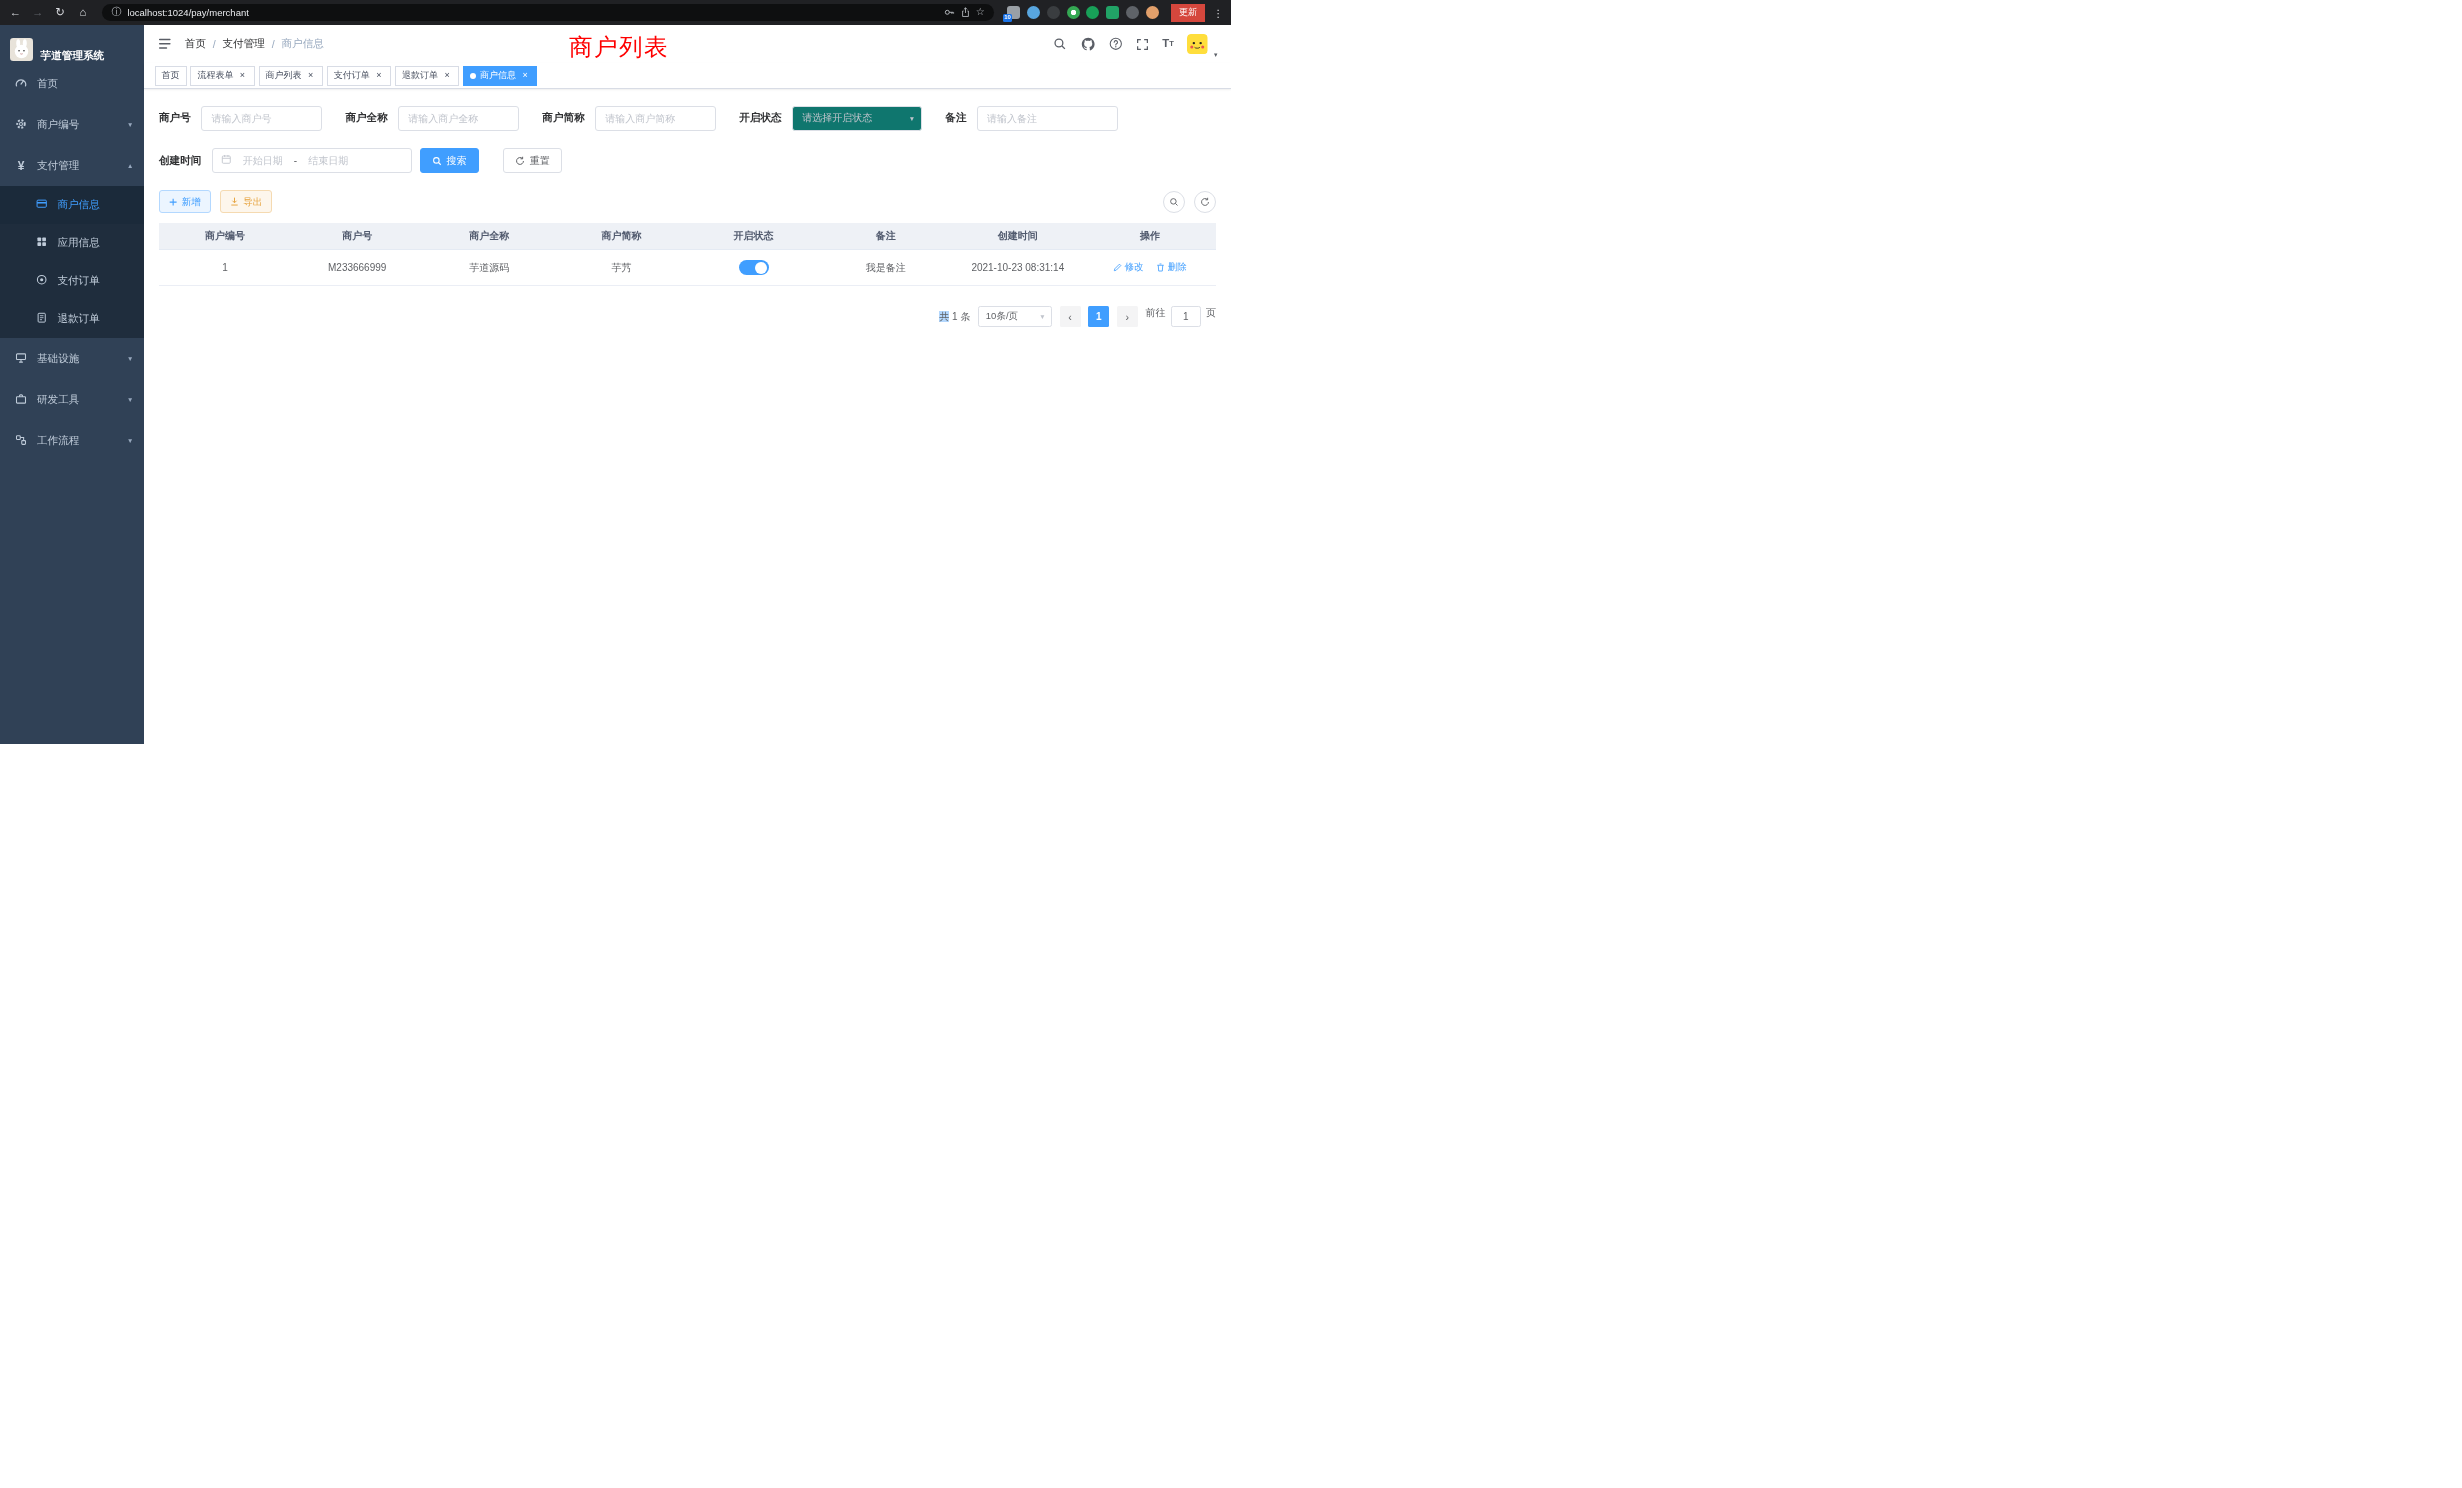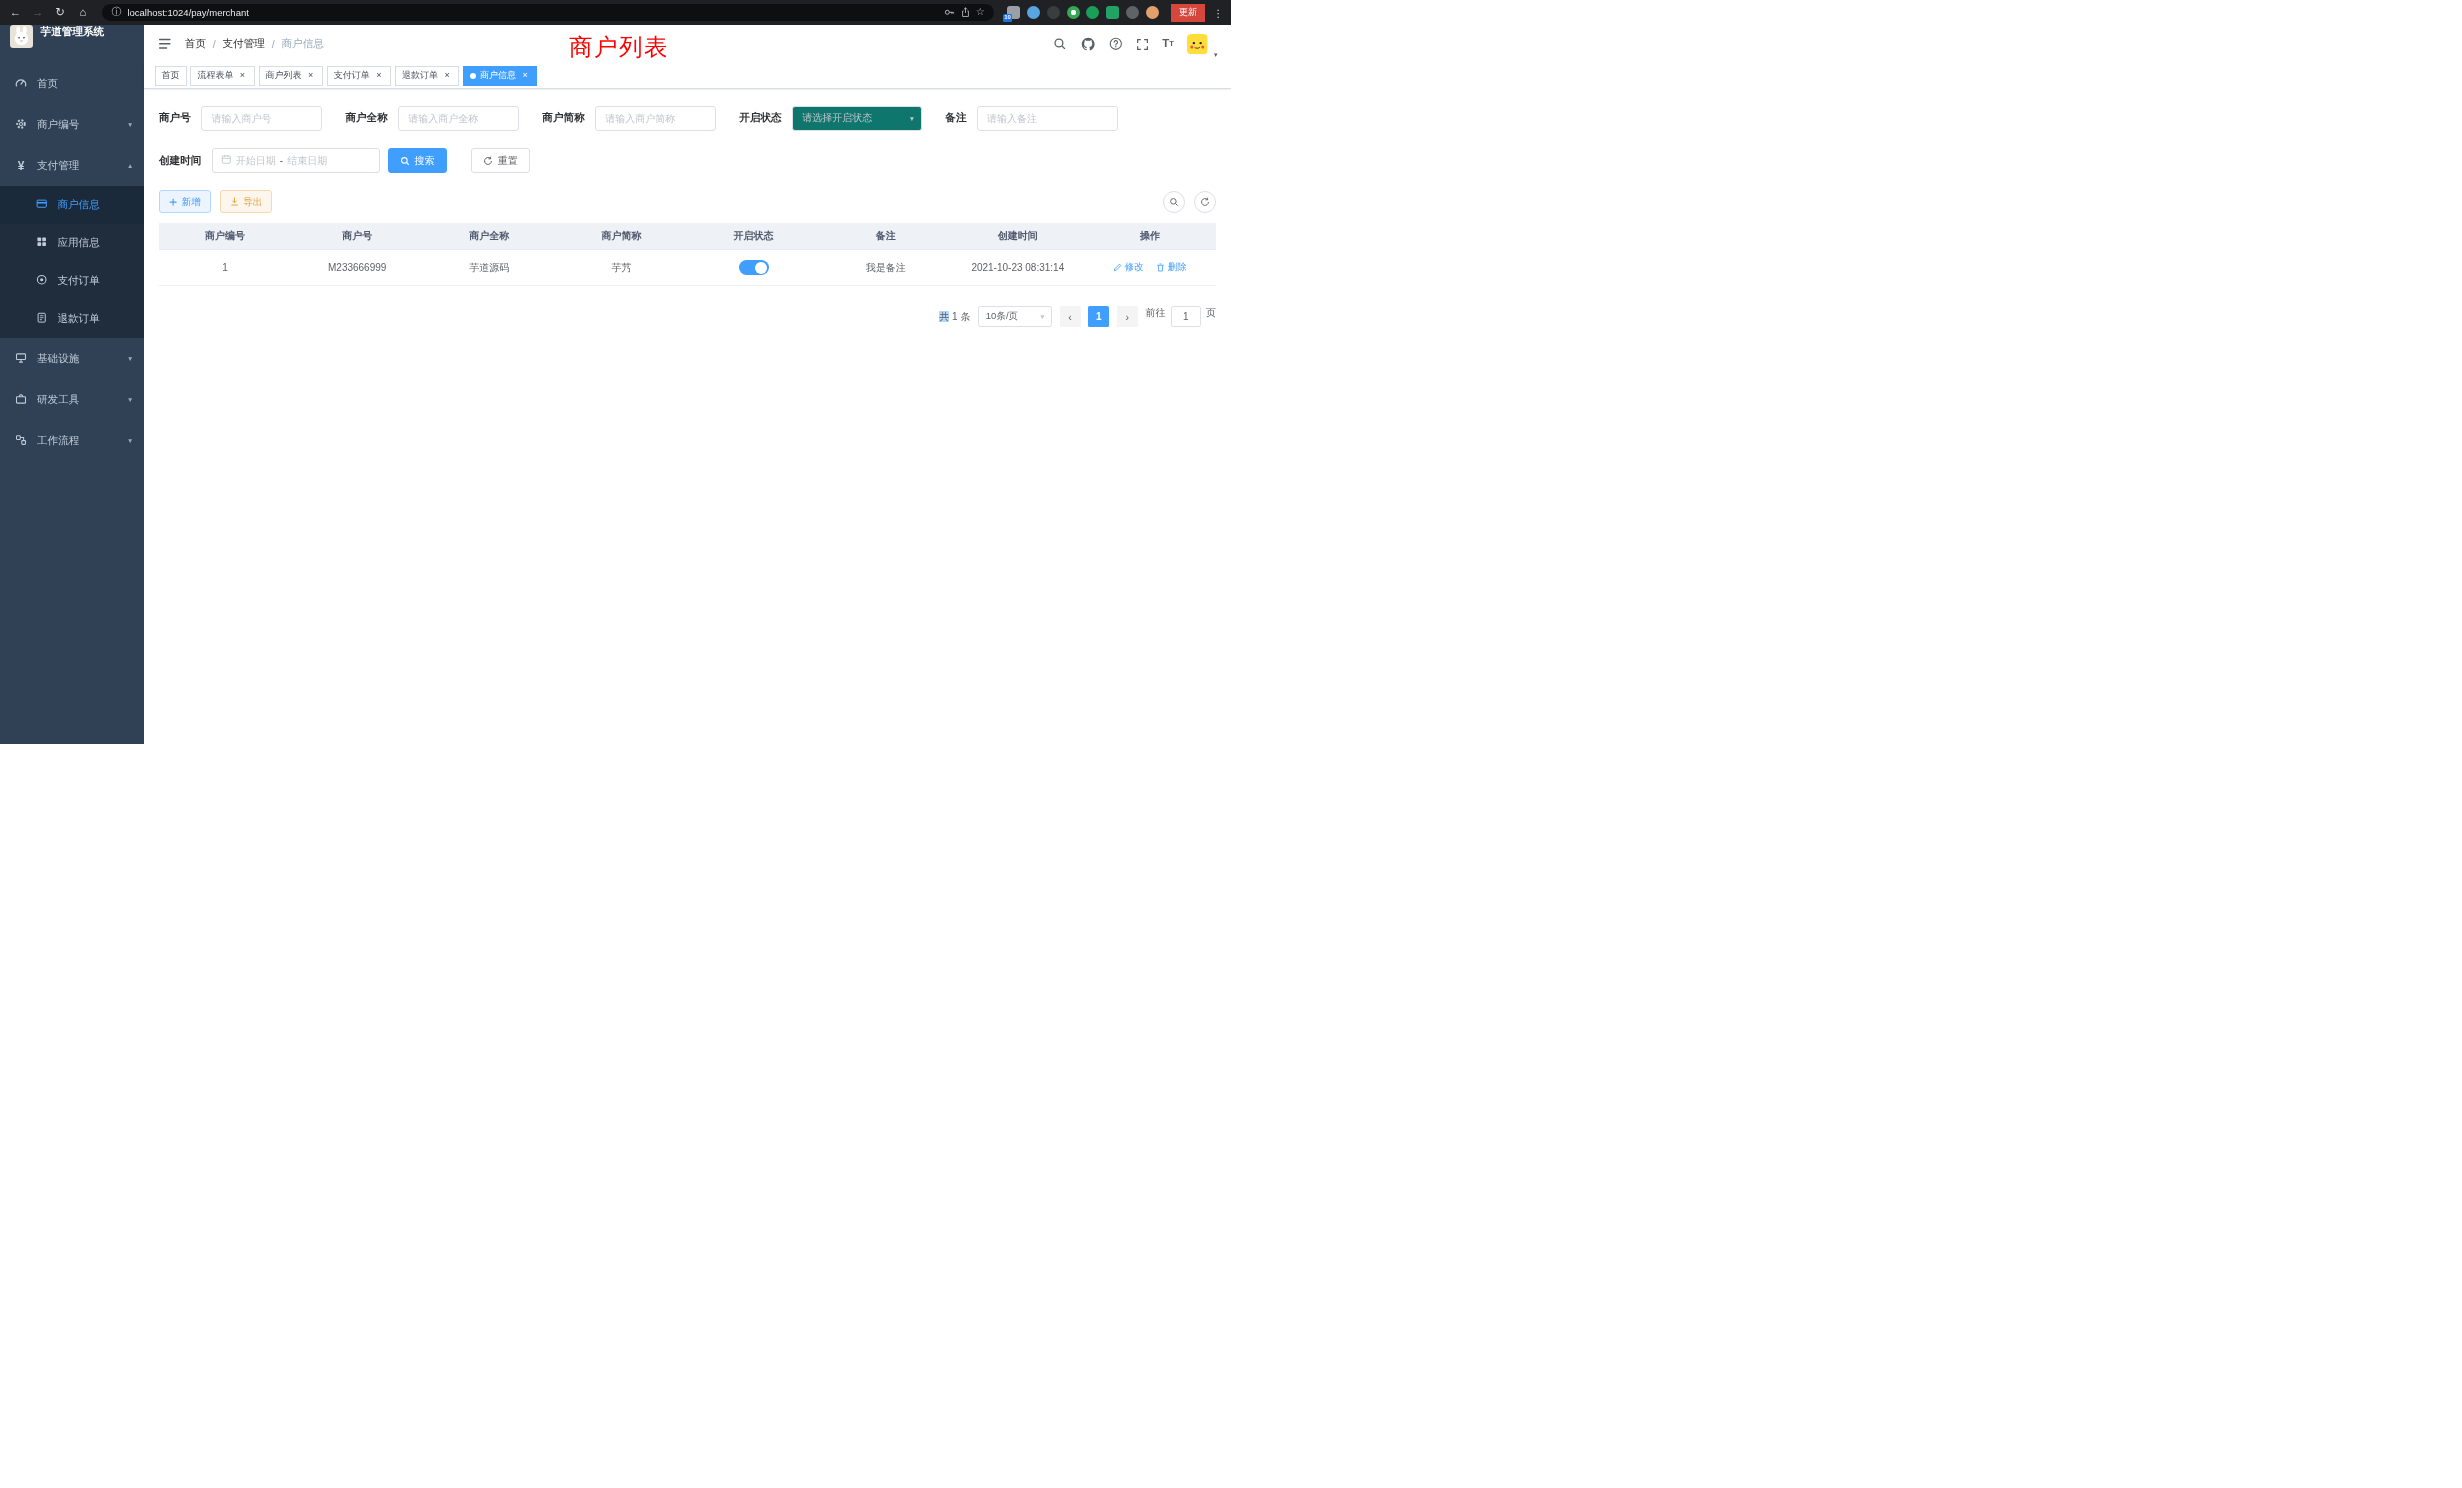--- a/index.html
+++ b/index.html
@@ -18,21 +18,21 @@
 .exts{display:flex;align-items:center;gap:6.8px;margin:0 4.5px}
 .ext{width:13px;height:13px;border-radius:50%;position:relative;cursor:pointer;flex-shrink:0}
 .ext.sq{border-radius:3px}
 .ext-badge{position:absolute;left:-4.5px;bottom:-3px;background:#1a73e8;color:#fff;font-size:6px;line-height:7.6px;padding:0 1.5px;border-radius:1.5px;font-weight:bold}
 .update{background:#d5473d;color:#fff;font-size:9px;line-height:1;padding:4.5px 8.3px;border-radius:0;border:none;margin:0 4.5px;cursor:pointer;white-space:nowrap}
 .kebab{color:#dadce0;font-size:10.6px;width:10.6px;text-align:center;cursor:pointer}
 
 
 .app{display:flex;height:719px}
 .sidebar{width:144px;background:#304156;flex-shrink:0;overflow:hidden}
-.logo-row{height:38px;display:flex;align-items:flex-start;gap:7.6px;padding:0 10px}
+.logo-row{height:38px;display:flex;align-items:flex-end;gap:7.6px;padding:0 10px}
 .logo-title{color:#fff;font-size:10.6px;font-weight:bold;white-space:nowrap}
 .m-item{height:41px;display:flex;align-items:center;gap:10px;padding:0 12px 0 15px;color:#bfcbd9;font-size:10.6px;cursor:pointer}
 .m-item .lbl{flex:1;white-space:nowrap}
 .chev{color:#97a8be;font-size:7.6px}
 .yen{font-size:12px;font-weight:bold;width:12px;text-align:center;line-height:1}
 .submenu{background:#1f2d3d}
 .sub-item{height:38px;display:flex;align-items:center;gap:10px;padding-left:36px;color:#bfcbd9;font-size:10.6px;cursor:pointer;white-space:nowrap}
 .sub-item.active{color:#409eff;background:#1b2a3a}
 
 
@@ -62,21 +62,21 @@
 .content{flex:1;padding:16.7px 15px 0;position:relative;overflow:hidden}
 .f-row{display:flex;align-items:center;margin-bottom:17.4px}
 .f-group{display:flex;align-items:center;margin-right:23px}
 .f-label{font-size:10.6px;color:#303133;font-weight:700;margin-right:10.6px;white-space:nowrap}
 .inp{height:25px;border:0.8px solid #dcdfe6;border-radius:3px;padding:0 9px;font-size:10px;color:#606266;outline:none;background:#fff}
 .inp::placeholder{color:#c0c4cc}
 .w160{width:121px}.w172{width:130px}.w186{width:141px}
 .sel{height:25px;border:0.8px solid #dcdfe6;border-radius:3px;display:flex;align-items:center;padding:0 7.6px 0 9px;font-size:10px;color:#c0c4cc;background:#0f766e;cursor:pointer}
 .sel .grow{flex:1}
 .car{color:#c0c4cc;font-size:7.6px}
-.daterange{width:168px;height:25px;border:0.8px solid #dcdfe6;border-radius:3px;display:flex;align-items:center;gap:4px;padding:0 8.3px;font-size:10px;color:#c0c4cc;background:#fff;cursor:pointer}
+.daterange{width:200px;height:25px;border:0.8px solid #dcdfe6;border-radius:3px;display:flex;align-items:center;gap:11px;padding:0 8.3px;font-size:10px;color:#c0c4cc;background:#fff;cursor:pointer}
 .daterange .sep{color:#606266}
 .btn{height:25px;border-radius:3px;font-size:10px;display:inline-flex;align-items:center;gap:4.5px;padding:0 11.4px;cursor:pointer;border:0.8px solid #dcdfe6;background:#fff;color:#606266;line-height:1}
 .btn.primary{background:#409eff;border-color:#409eff;color:#fff}
 .btn.sm{height:23px;padding:0 9px;font-size:9.5px}
 .btn.p-plain{background:#ecf5ff;border-color:#b3d8ff;color:#409eff}
 .btn.w-plain{background:#fdf6ec;border-color:#f5dab1;color:#e6a23c}
 .mr10{margin-right:24px}
 .toolbar{display:flex;align-items:center;gap:9px;margin-bottom:10px}
 .tool-sp{flex:1}
 .circ{width:22px;height:22px;border-radius:50%;border:0.8px solid #dcdfe6;background:#fff;display:flex;align-items:center;justify-content:center;color:#606266;cursor:pointer}

